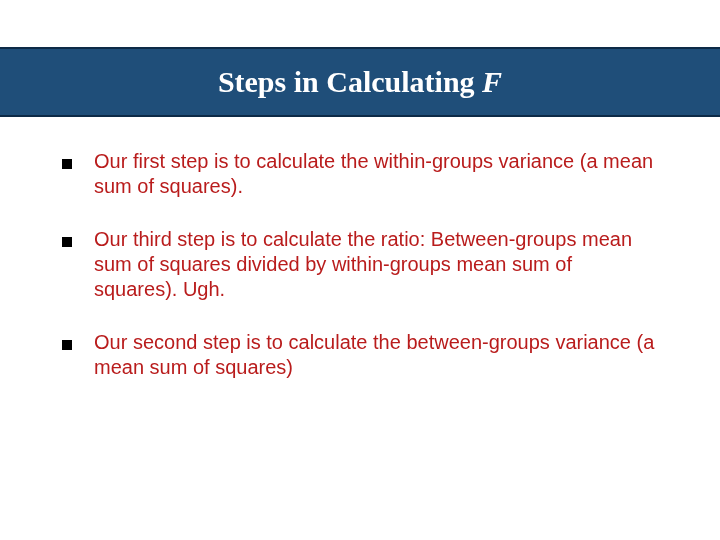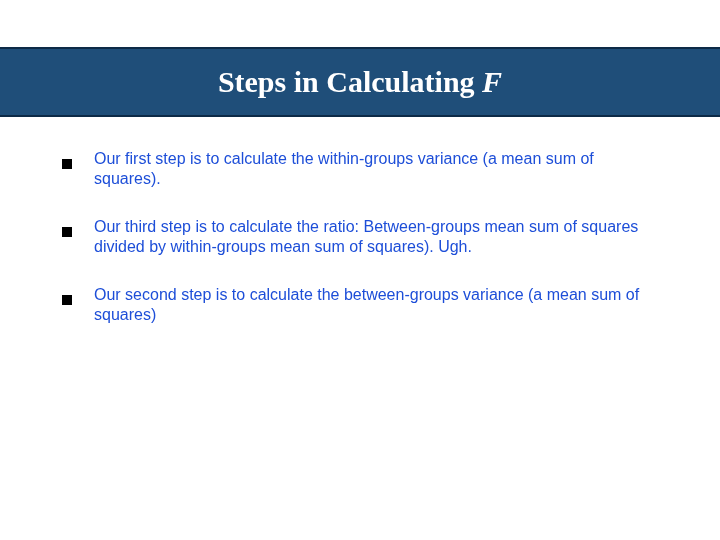--- a/index.html
+++ b/index.html
@@ -34,22 +34,22 @@
   }
   .bullet-marker {
     flex: 0 0 auto;
     width: 10px;
     height: 10px;
     background: #000;
     margin-top: 10px;
     margin-right: 22px;
   }
   .bullet-text {
-    font-size: 16px;
-    color: #1d4ed8;
+    font-size: 20px;
+    color: #b91c1c;
     line-height: 1.25;
   }
 </style>
 </head>
 <body>
 
 <div class="slide">
   <div class="title-bar">
     <div class="title-text">
       <span>Steps in Calculating </span><span class="title-f">F</span>

